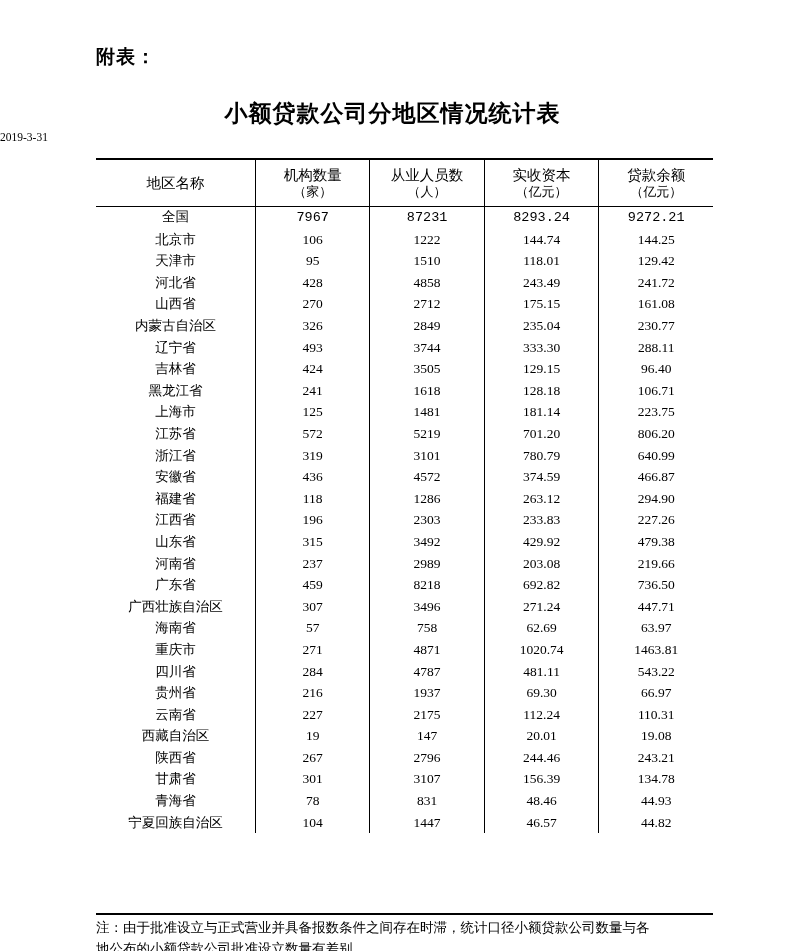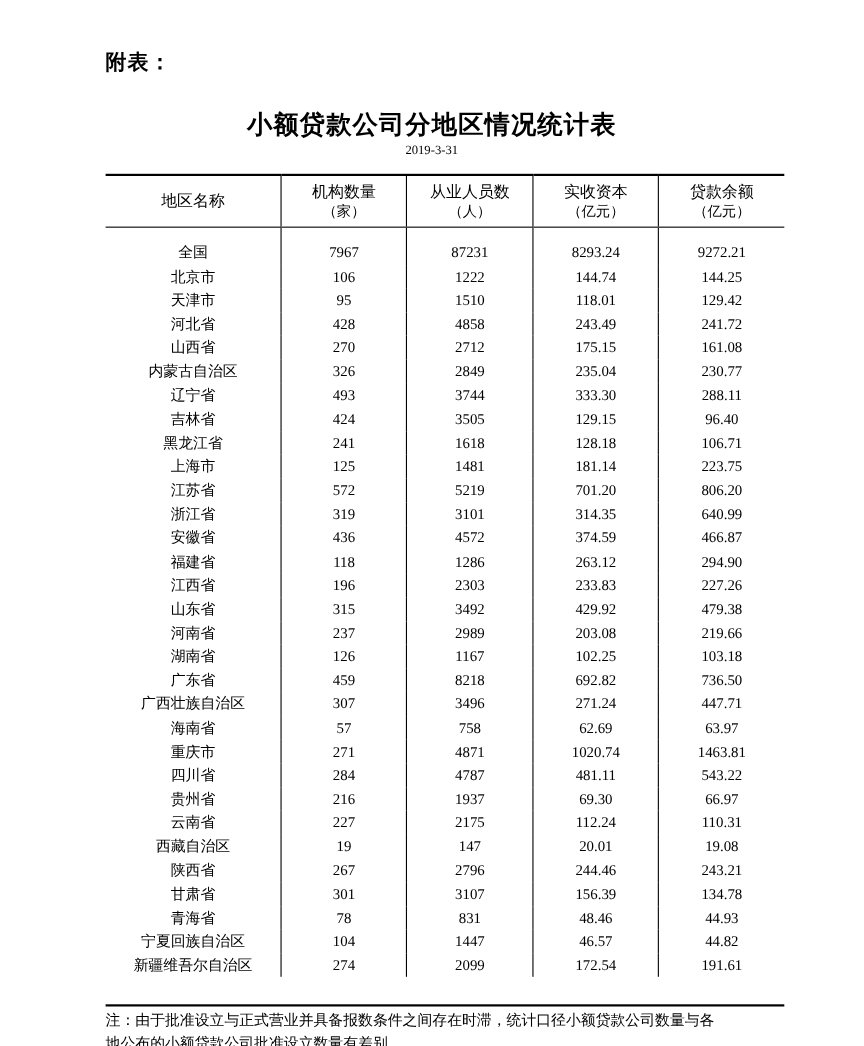--- a/index.html
+++ b/index.html
@@ -37,21 +37,20 @@
     text-align: center;
     font-size: 23px;
     font-weight: bold;
     letter-spacing: 1px;
   }
   .doc-date {
     position: absolute;
     left: 0;
     right: 0;
     top: 131px;
-    text-align: center;
     font-size: 11.5px;
     letter-spacing: 0px;
   }
   table.stat {
     position: absolute;
     left: 96px;
     top: 158px;
     width: 617px;
     border-collapse: collapse;
     font-size: 13.5px;
@@ -78,21 +77,22 @@
     display: block;
   }
   .vline {
     border-left: 1px solid #000;
   }
   table.stat tbody td {
     height: 21.6px;
     font-size: 13.5px;
   }
   table.stat tbody tr:first-child td {
-    padding-top: 12px;
+    padding-top: 0;
+    font-family: Liberation Mono, monospace;
   }
   table.stat tbody td.region {
     font-size: 13.5px;
   }
   .col-region { width: 160px; }
   .col-num { width: 114px; }
   .table-bottom-rule {
     position: absolute;
     left: 96px;
     top: 913px;
@@ -222,21 +222,21 @@
           <td class="region col-region">江苏省</td>
           <td class="col-num vline">572</td>
           <td class="col-num vline">5219</td>
           <td class="col-num vline">701.20</td>
           <td class="col-num vline">806.20</td>
         </tr>
         <tr>
           <td class="region col-region">浙江省</td>
           <td class="col-num vline">319</td>
           <td class="col-num vline">3101</td>
-          <td class="col-num vline">314.35</td>
+          <td class="col-num vline">780.79</td>
           <td class="col-num vline">640.99</td>
         </tr>
         <tr>
           <td class="region col-region">安徽省</td>
           <td class="col-num vline">436</td>
           <td class="col-num vline">4572</td>
           <td class="col-num vline">374.59</td>
           <td class="col-num vline">466.87</td>
         </tr>
         <tr>
@@ -261,27 +261,20 @@
           <td class="col-num vline">479.38</td>
         </tr>
         <tr>
           <td class="region col-region">河南省</td>
           <td class="col-num vline">237</td>
           <td class="col-num vline">2989</td>
           <td class="col-num vline">203.08</td>
           <td class="col-num vline">219.66</td>
         </tr>
         <tr>
-          <td class="region col-region">湖南省</td>
-          <td class="col-num vline">126</td>
-          <td class="col-num vline">1167</td>
-          <td class="col-num vline">102.25</td>
-          <td class="col-num vline">103.18</td>
-        </tr>
-        <tr>
           <td class="region col-region">广东省</td>
           <td class="col-num vline">459</td>
           <td class="col-num vline">8218</td>
           <td class="col-num vline">692.82</td>
           <td class="col-num vline">736.50</td>
         </tr>
         <tr>
           <td class="region col-region">广西壮族自治区</td>
           <td class="col-num vline">307</td>
           <td class="col-num vline">3496</td>
@@ -351,27 +344,20 @@
           <td class="col-num vline">48.46</td>
           <td class="col-num vline">44.93</td>
         </tr>
         <tr>
           <td class="region col-region">宁夏回族自治区</td>
           <td class="col-num vline">104</td>
           <td class="col-num vline">1447</td>
           <td class="col-num vline">46.57</td>
           <td class="col-num vline">44.82</td>
         </tr>
-        <tr>
-          <td class="region col-region">新疆维吾尔自治区</td>
-          <td class="col-num vline">274</td>
-          <td class="col-num vline">2099</td>
-          <td class="col-num vline">172.54</td>
-          <td class="col-num vline">191.61</td>
-        </tr>
       </tbody>
   </table>
 
   <div class="table-bottom-rule"></div>
 
   <div class="note">
     <span class="indent">注：由于批准设立与正式营业并具备报数条件之间存在时滞，统计口径小额贷款公司数量与各</span>
     <span class="indent">地公布的小额贷款公司批准设立数量有差别。</span>
   </div>
 

